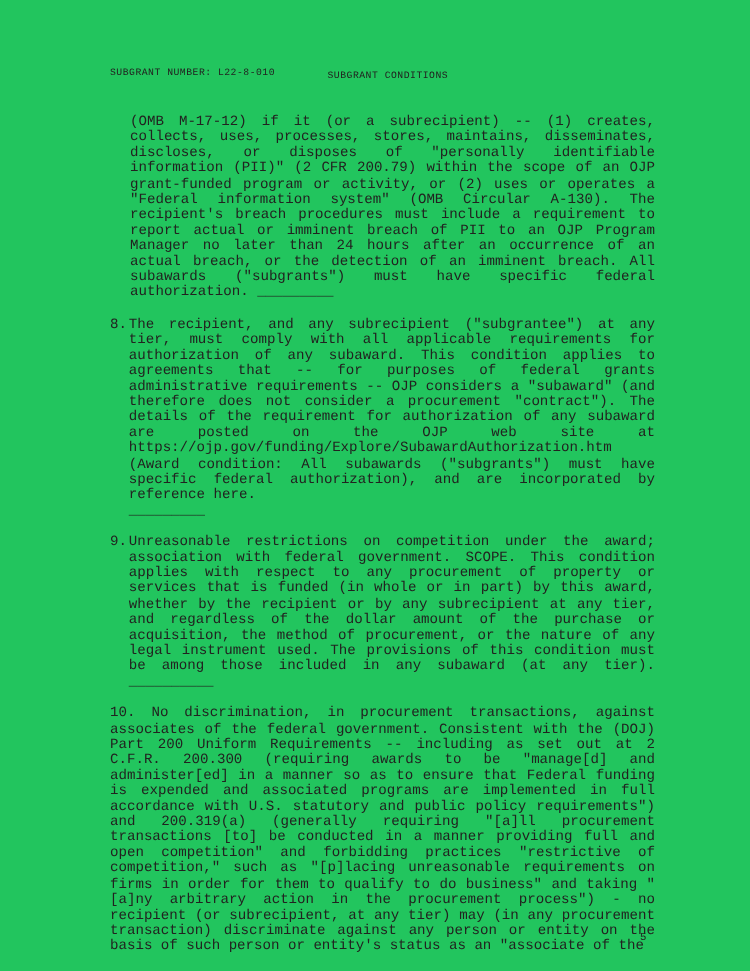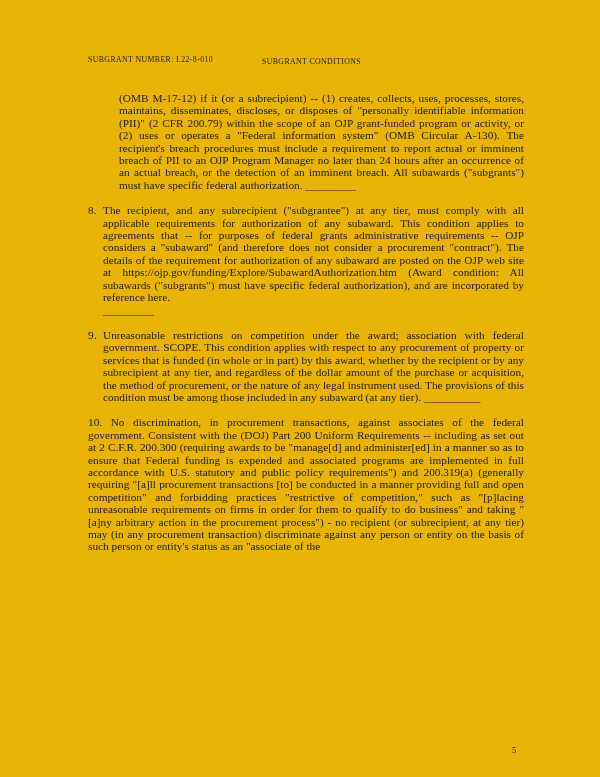--- a/index.html
+++ b/index.html
@@ -5,23 +5,23 @@
   html, body {
     margin: 0;
     padding: 0;
     background: #e8e8e8;
   }
   .page {
     position: relative;
     width: 600px;
     height: 777px;
     margin: 0 auto;
-    background: #eab308;
+    background: #22c55e;
     overflow: hidden;
-    font-family: Liberation Serif, serif;
+    font-family: Liberation Mono, monospace;
     color: #222220;
   }
   .hdr-left {
     position: absolute;
     top: 55px;
     left: 88px;
     font-size: 7.8px;
     letter-spacing: 0.4px;
     white-space: nowrap;
   }
@@ -39,21 +39,21 @@
     left: 88px;
     width: 436px;
     font-size: 11.3px;
     line-height: 12.4px;
   }
   .para {
     margin: 0;
     text-align: justify;
   }
   .para.intro {
-    margin: 0 0 13px 31px;
+    margin: 0 0 13px 16px;
   }
   .item {
     display: flex;
     margin: 0 0 13px 0;
   }
   .item .num {
     flex: 0 0 15px;
     white-space: nowrap;
   }
   .item .itext {

